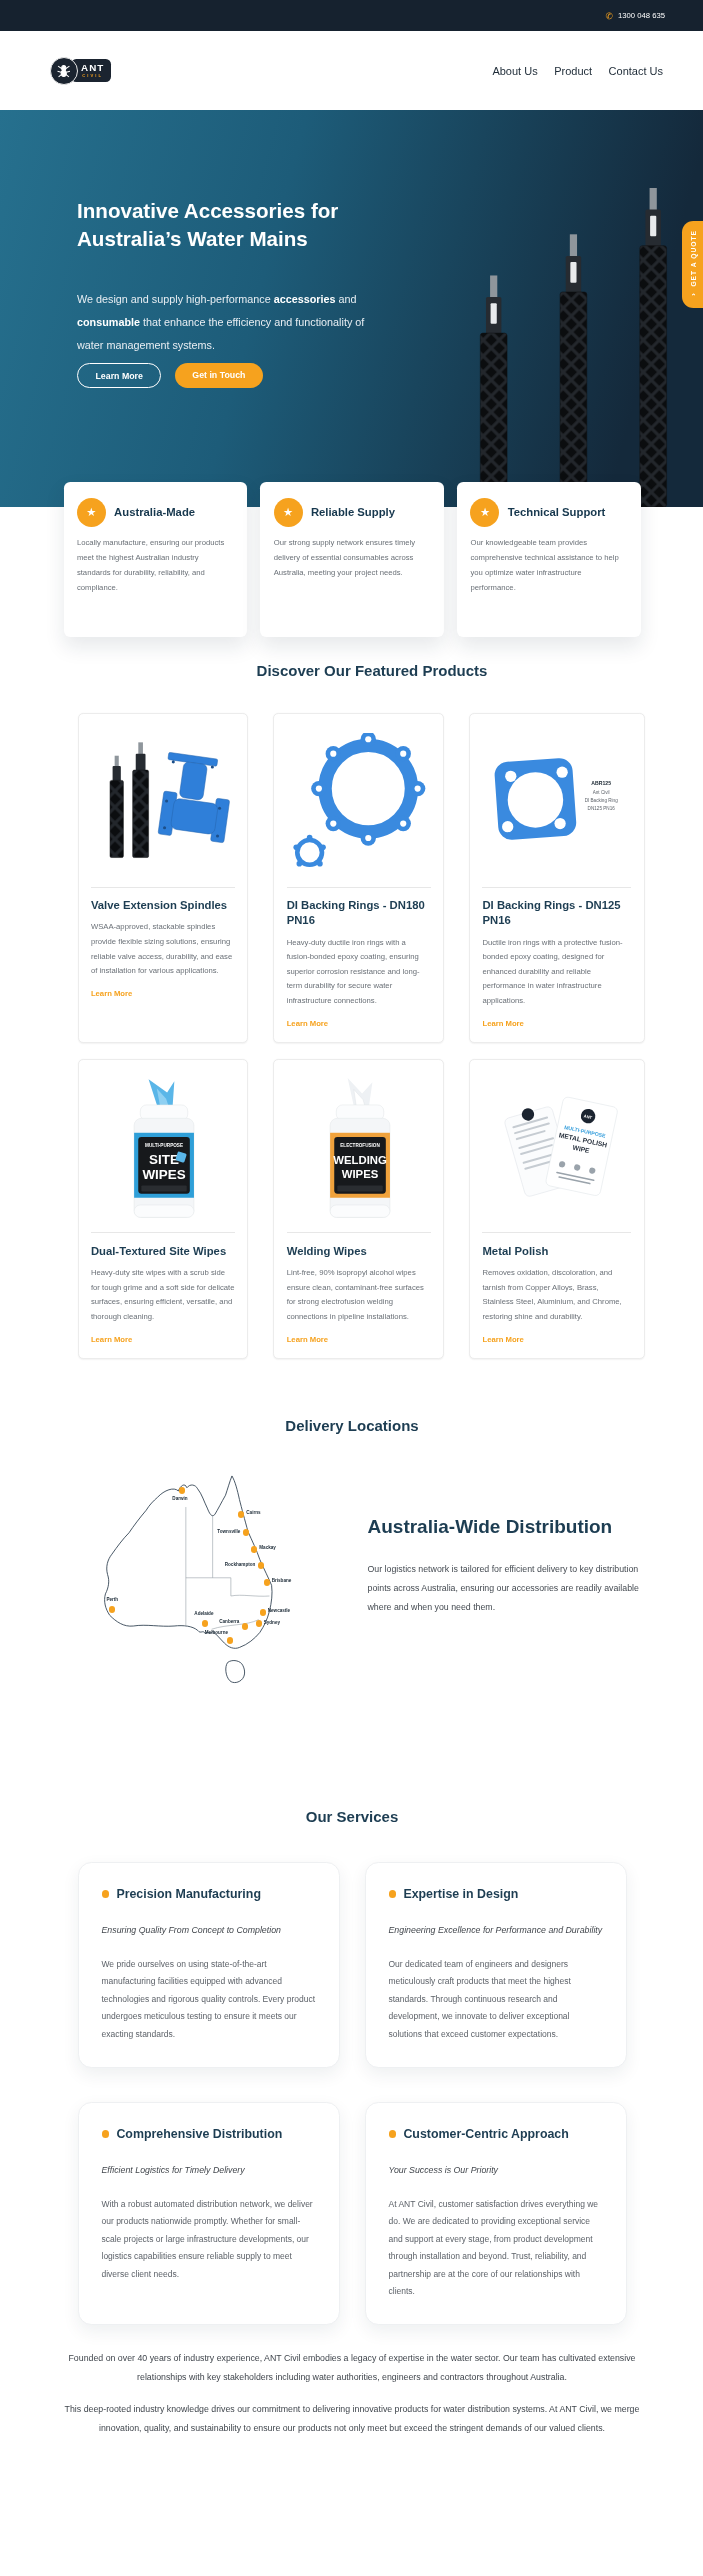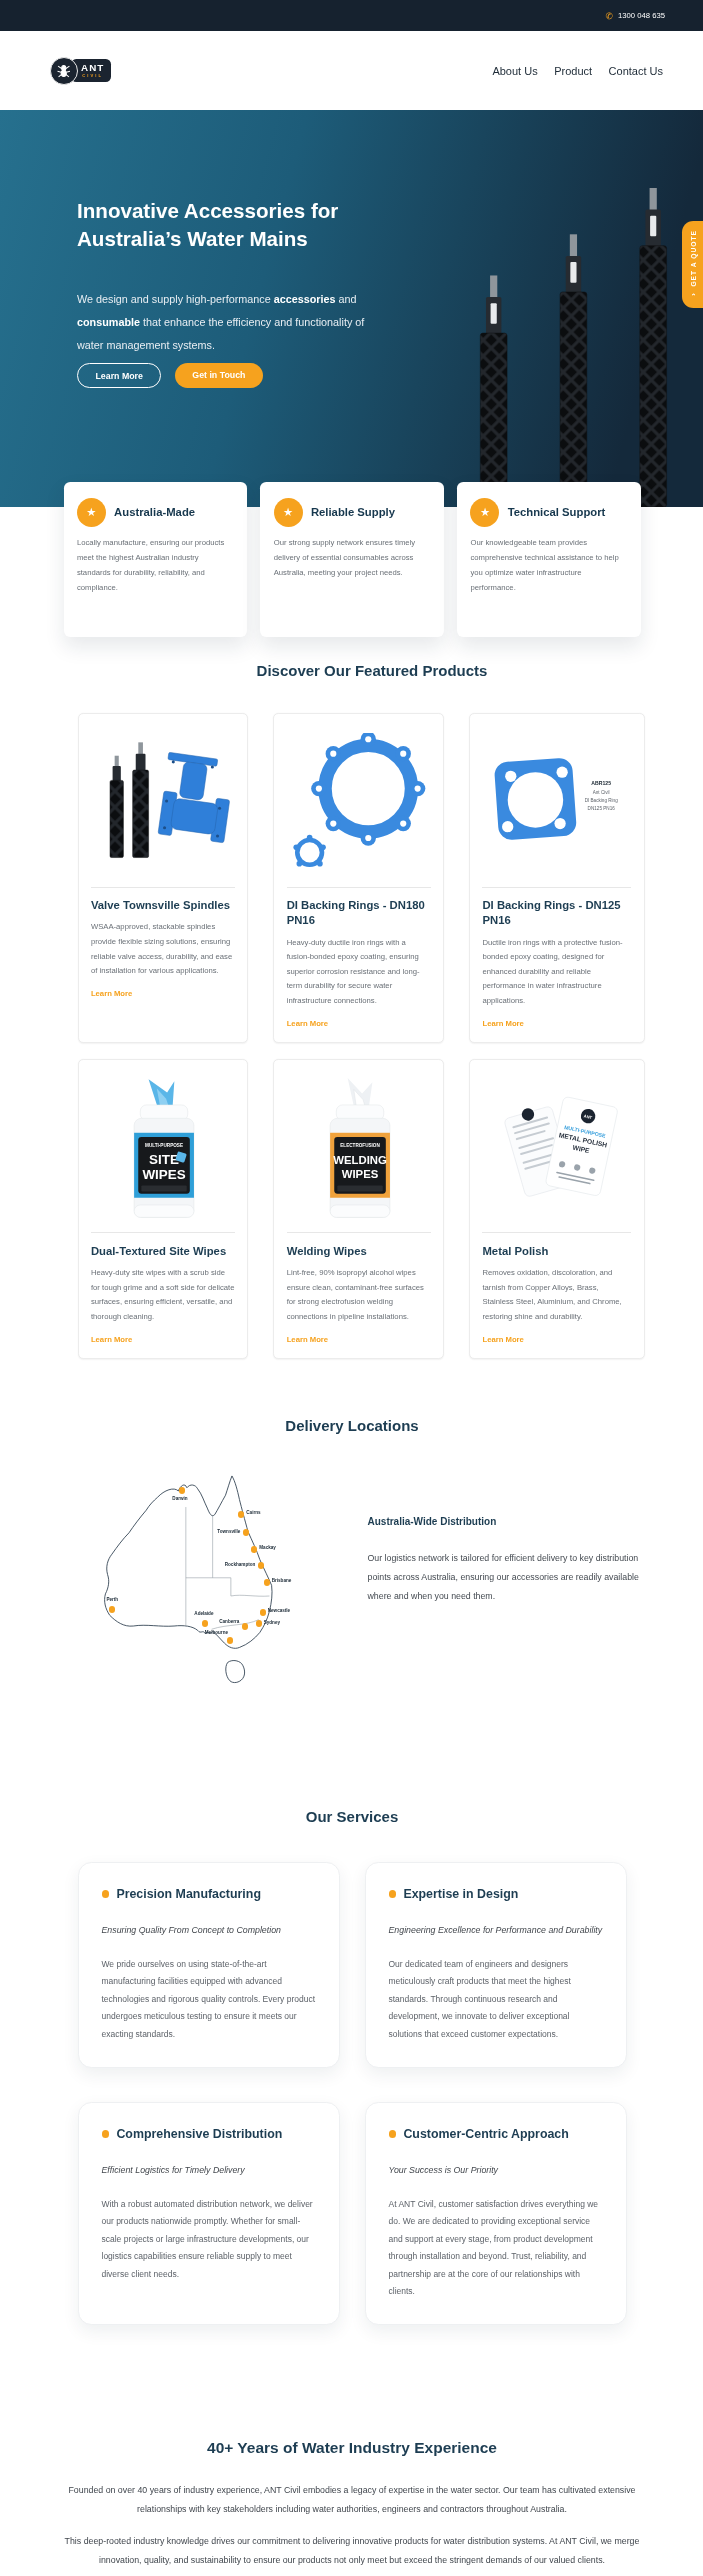--- a/index.html
+++ b/index.html
@@ -56,21 +56,21 @@
   .learn { display:inline-block; margin-top:10.3px; color:#F6A21E; font-size:7.7px; font-weight:700; }
 
   
   .delivery-heading { margin-top:58px; }
   .delivery { width:603px; margin:20.6px auto 0; display:flex; }
   .mapwrap { position:relative; width:268px; height:237px; flex:0 0 auto; margin-left:18px; }
   .city { position:absolute; }
   .city .dot { width:6.7px; height:6.7px; border-radius:50%; background:#F6A21E; }
   .city .lbl { position:absolute; white-space:nowrap; font-size:4.6px; font-weight:700; color:#22303c; }
   .dtext { padding:61px 0 0 31px; }
-  .dtext h3 { color:#1D3D52; font-size:10px; font-weight:700; }
+  .dtext h3 { color:#1D3D52; font-size:19px; font-weight:700; }
   .dtext p { margin-top:21.6px; width:273px; color:#444a51; font-size:8.8px; line-height:2.2; }
 
   
   .services-heading { margin-top:116px; }
   .sgrid { width:549px; margin:37px auto 0; display:grid; grid-template-columns:repeat(2,1fr); gap:34px 25px; }
   .scard { background:#fff; border:0.5px solid #eef0f2; border-radius:13.4px; box-shadow:0 6.2px 16.5px rgba(20,40,60,.07); padding:24px 23px; min-height:206px; }
   .shead { display:flex; align-items:center; gap:7.2px; }
   .sdot { width:7.7px; height:7.7px; border-radius:50%; background:#F6A21E; flex:0 0 auto; }
   .scard h3 { color:#1D3D52; font-size:12.4px; font-weight:700; }
   .scard .it { margin-top:21.6px; font-style:italic; color:#42474d; font-size:8.8px; line-height:1.8; }
@@ -212,21 +212,21 @@
             <circle cx="160" cy="52" r="3"></circle>
             <circle cx="236" cy="62" r="3"></circle>
             <circle cx="147" cy="128" r="3"></circle>
             <circle cx="143" cy="180" r="3"></circle>
             <circle cx="250" cy="142" r="3"></circle>
             <circle cx="246" cy="196" r="3"></circle>
           </g>
       </svg>
     </div>
     <div class="pdiv"></div>
-    <h3>Valve Townsville Spindles</h3>
+    <h3>Valve Extension Spindles</h3>
     <p>WSAA-approved, stackable spindles provide flexible sizing solutions, ensuring reliable valve access, durability, and ease of installation for various applications.</p>
     <a class="learn">Learn More</a>
   </div>
 
   <div class="pcard">
     <div class="pimg">
       <svg width="144" height="139" viewBox="0 0 280 270">
         <g>
           <circle cx="158" cy="108" r="84" fill="none" stroke="#3A8ADF" stroke-width="26"></circle>
           <g fill="#3A8ADF">
@@ -482,17 +482,16 @@
     <div class="shead">
         <span class="sdot"></span>
         <h3>Customer-Centric Approach</h3>
       </div>
     <p class="it">Your Success is Our Priority</p>
     <p class="bd">At ANT Civil, customer satisfaction drives everything we do. We are dedicated to providing exceptional service and support at every stage, from product development through installation and beyond. Trust, reliability, and partnership are at the core of our relationships with clients.</p>
   </div>
 </div>
 
 <div class="exp">
-  <h2 class="sec-heading exp-heading">40+ Years of Water Industry Experience</h2>
   <p class="first">Founded on over 40 years of industry experience, ANT Civil embodies a legacy of expertise in the water sector. Our team has cultivated extensive relationships with key stakeholders including water authorities, engineers and contractors throughout Australia.</p>
   <p class="second">This deep-rooted industry knowledge drives our commitment to delivering innovative products for water distribution systems. At ANT Civil, we merge innovation, quality, and sustainability to ensure our products not only meet but exceed the stringent demands of our valued clients.</p>
 </div>
 
 
 </body></html>

